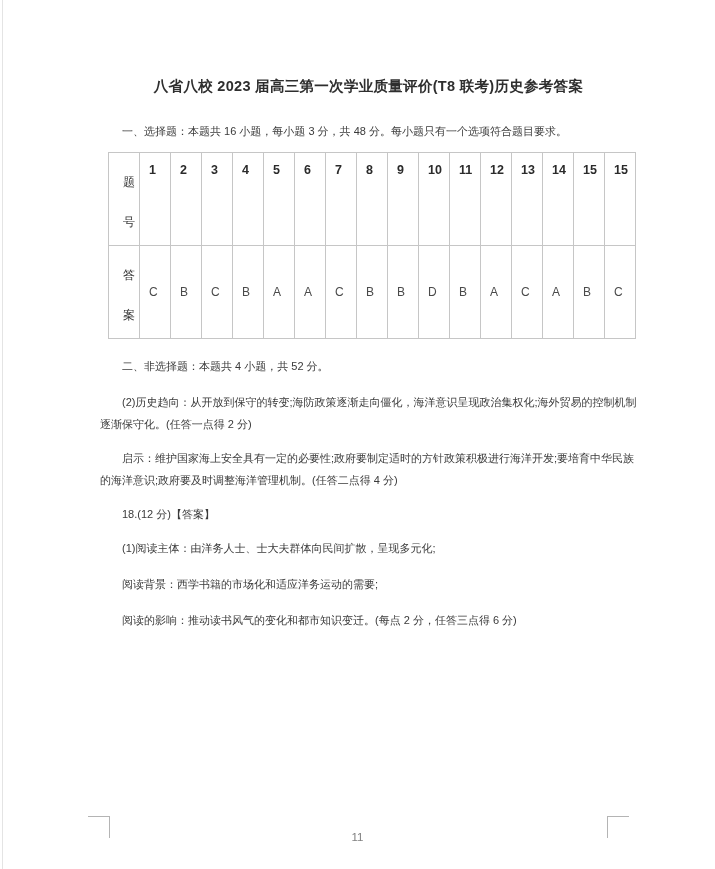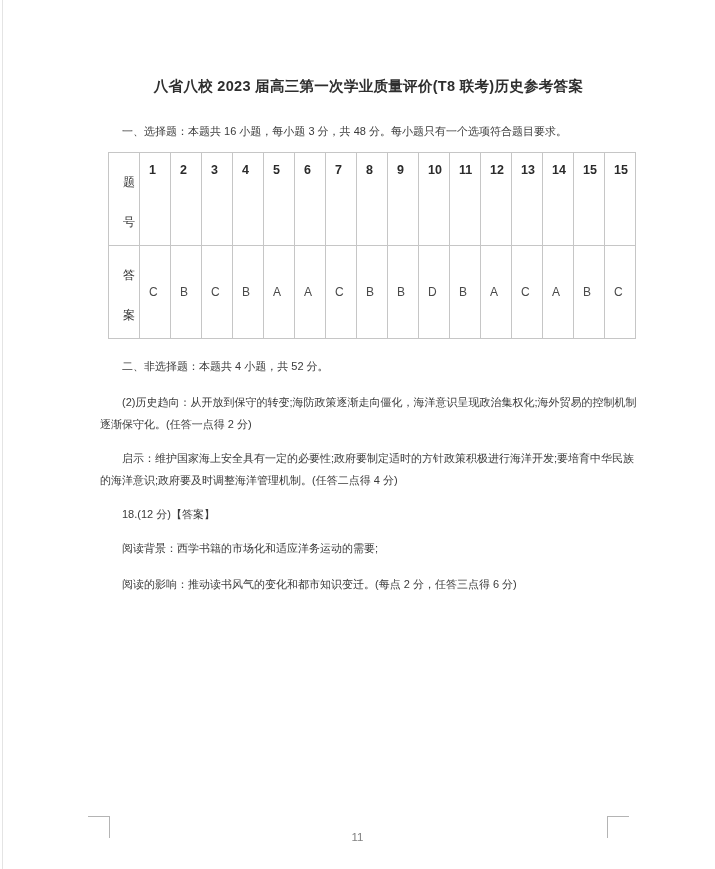--- a/index.html
+++ b/index.html
@@ -155,20 +155,21 @@
     </tr>
   </tbody>
     </table>
 
   <div class="body-line indent para-last">二、非选择题：本题共 4 小题，共 52 分。</div>
 
   <div class="body-line indent para">(2)历史趋向：从开放到保守的转变;海防政策逐渐走向僵化，海洋意识呈现政治集权化;海外贸易的控制机制逐渐保守化。(任答一点得 2 分)</div>
   <div class="body-line indent para">启示：维护国家海上安全具有一定的必要性;政府要制定适时的方针政策积极进行海洋开发;要培育中华民族的海洋意识;政府要及时调整海洋管理机制。(任答二点得 4 分)</div>
 
   <div class="body-line indent para">18.(12 分)【答案】</div>
+  <div class="body-line indent para-last">(1)阅读主体：由洋务人士、士大夫群体向民间扩散，呈现多元化;</div>
   <div class="body-line indent para-last">阅读背景：西学书籍的市场化和适应洋务运动的需要;</div>
   <div class="body-line indent para-last">阅读的影响：推动读书风气的变化和都市知识变迁。(每点 2 分，任答三点得 6 分)</div>
 
 </div>
 
 <div class="footer-mark left"></div>
 <div class="footer-mark right"></div>
 
 <div class="page-number">11</div>
 

